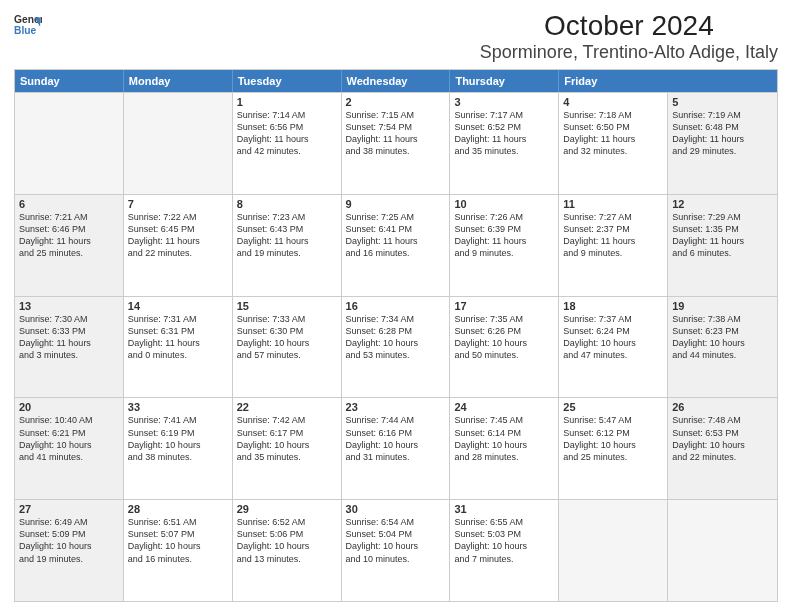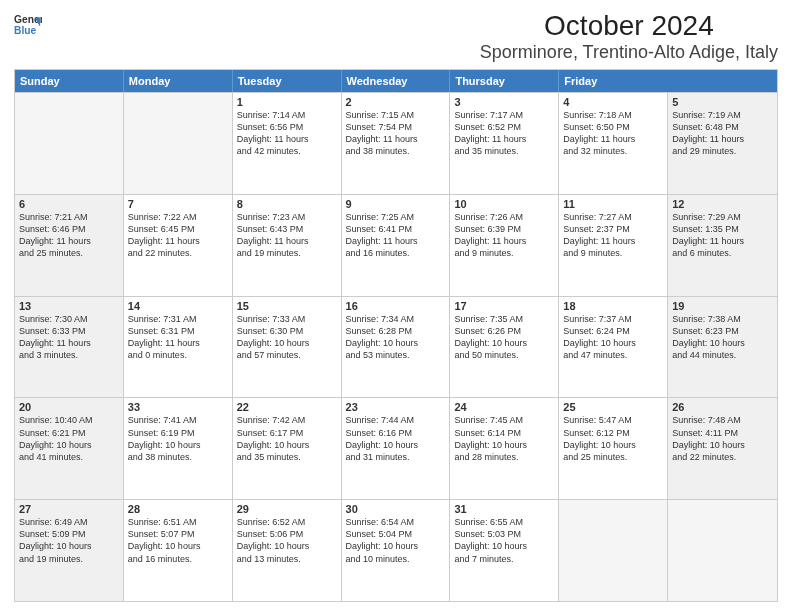--- a/index.html
+++ b/index.html
@@ -307,21 +307,21 @@
           <div class="cal-cell">
             <span class="day-num">25</span>
             <span class="cell-line">Sunrise: 5:47 AM</span>
             <span class="cell-line">Sunset: 6:12 PM</span>
             <span class="cell-line">Daylight: 10 hours</span>
             <span class="cell-line">and 25 minutes.</span>
           </div>
           <div class="cal-cell shaded">
             <span class="day-num">26</span>
             <span class="cell-line">Sunrise: 7:48 AM</span>
-            <span class="cell-line">Sunset: 4:11 PM</span>
+            <span class="cell-line">Sunset: 6:53 PM</span>
             <span class="cell-line">Daylight: 10 hours</span>
             <span class="cell-line">and 22 minutes.</span>
           </div>
         </div>
         <div class="cal-row">
           <div class="cal-cell shaded">
             <span class="day-num">27</span>
             <span class="cell-line">Sunrise: 6:49 AM</span>
             <span class="cell-line">Sunset: 5:09 PM</span>
             <span class="cell-line">Daylight: 10 hours</span>

